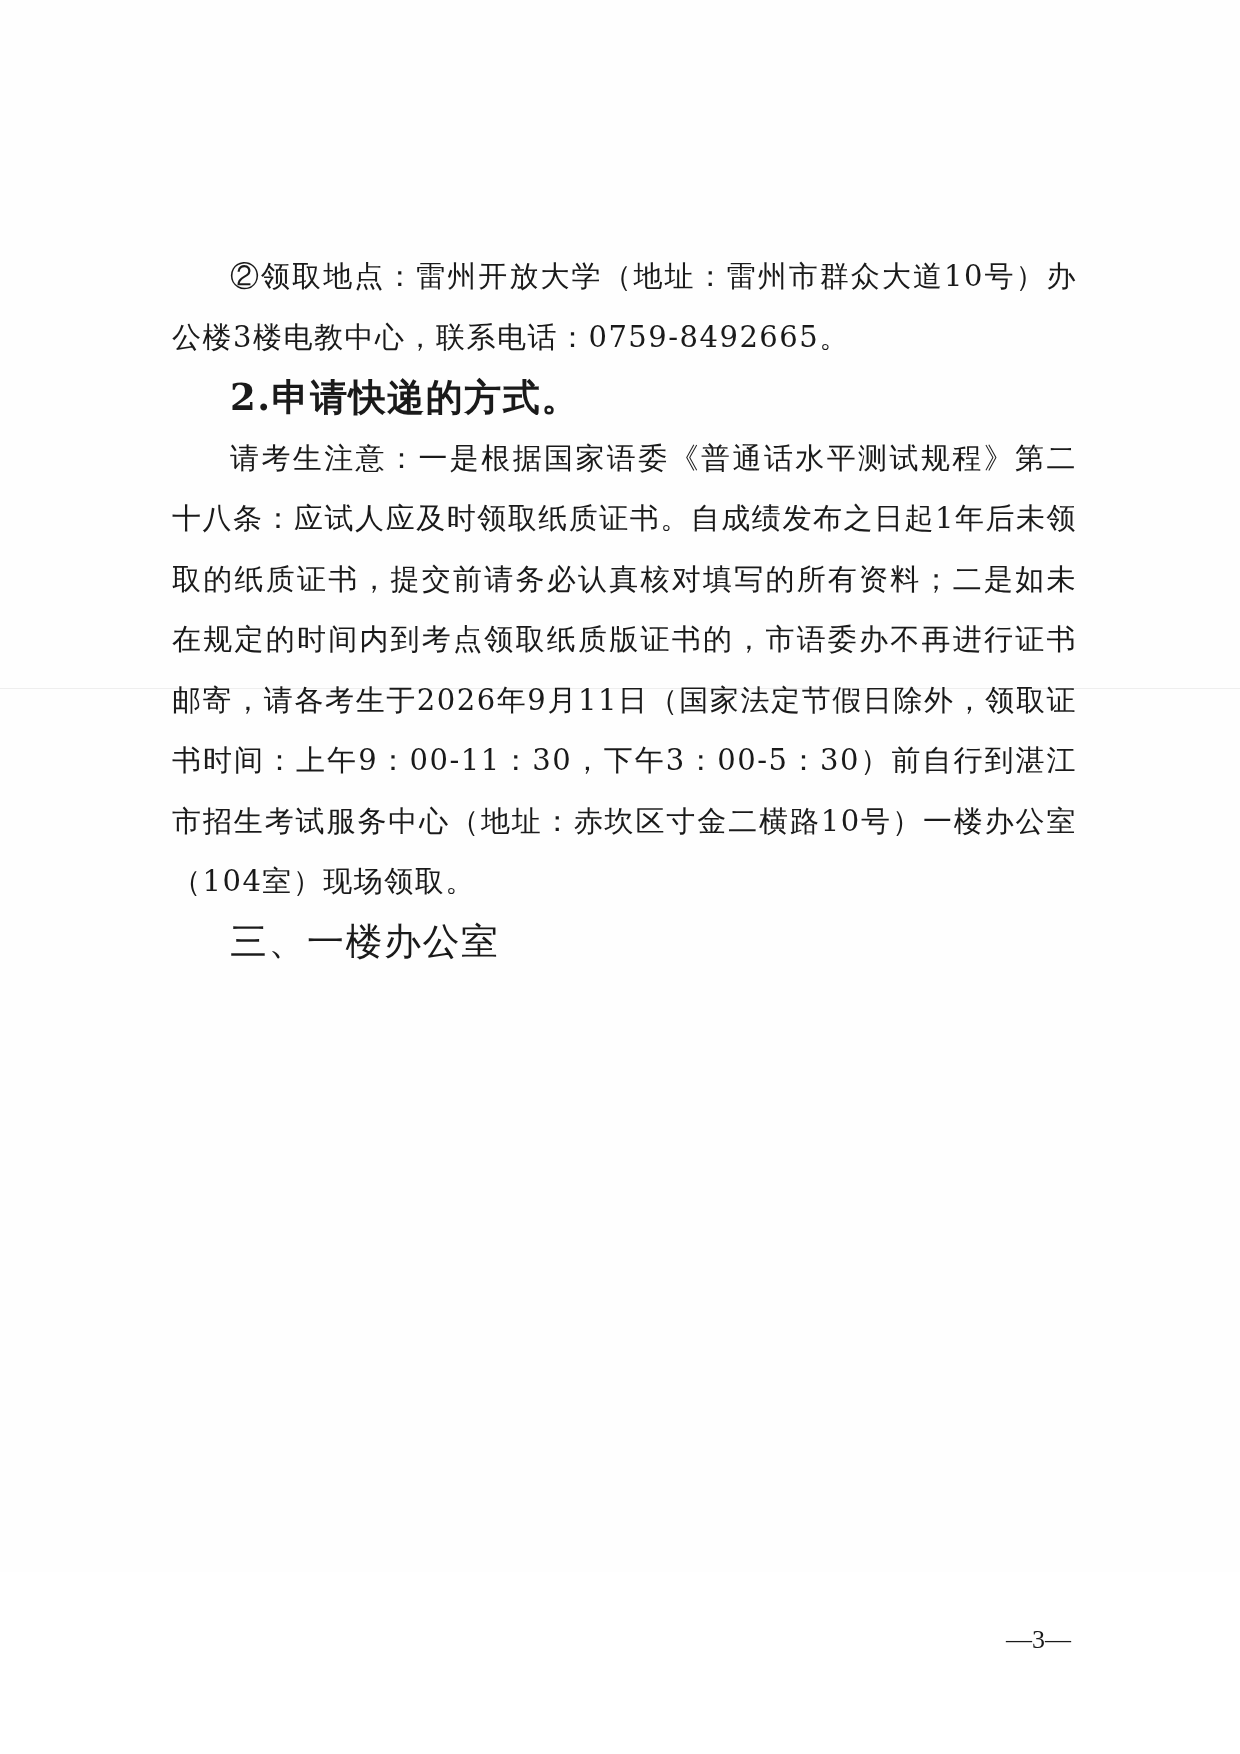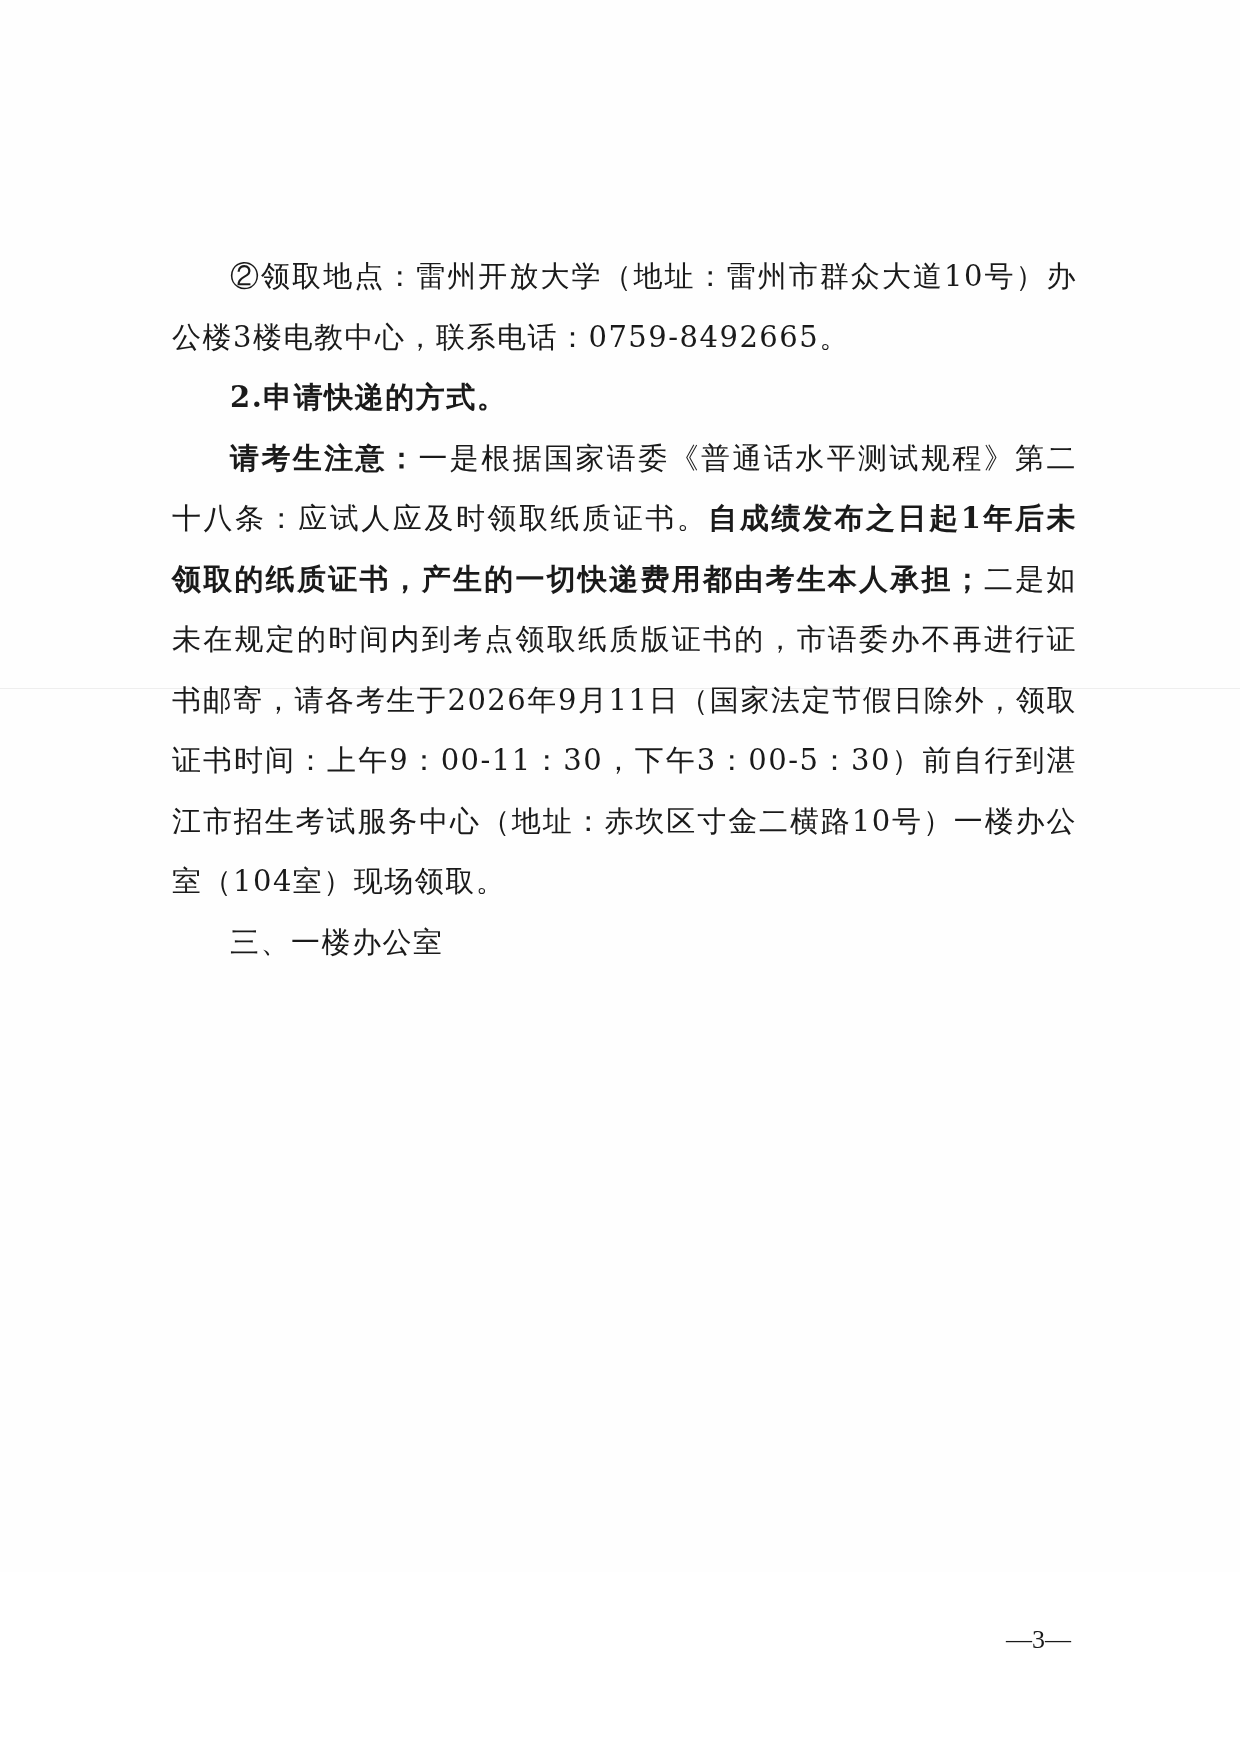--- a/index.html
+++ b/index.html
@@ -27,24 +27,24 @@
   .para {
     font-size: 29px;
     line-height: 60.5px;
     margin: 0;
     text-align: justify;
     text-align-last: left;
     letter-spacing: 1.5px;
     word-break: break-all;
   }
   .indent { text-indent: 58px; }
-  .bold { font-weight: bold; }
+  .bold { font-weight: normal; }
   .heading {
     font-family: "DejaVu Sans", "Liberation Sans", sans-serif;
-    font-size: 29px;
+    font-size: 37px;
     line-height: 60.5px;
     margin: 0;
     text-indent: 58px;
     letter-spacing: 1.5px;
   }
   .heading-sans { font-weight: normal; }
   .heading-bold { font-weight: bold; font-family: "DejaVu Serif", "Liberation Serif", serif; }
   .page-number {
     position: absolute;
     left: 1006px;
@@ -67,19 +67,19 @@
 <div class="page">
   <div class="faint-line" style="top:688px"></div>
 
   <div class="content">
     <p class="para indent">②领取地点：雷州开放大学（地址：雷州市群众大道10号）办公楼3楼电教中心，联系电话：0759-8492665。</p>
 
     <p class="heading heading-bold">2.申请快递的方式。</p>
 
 
 
-    <p class="para indent"><span class="bold">请考生注意：</span><span>一是根据国家语委《普通话水平测试规程》第二十八条：应试人应及时领取纸质证书。</span><span class="bold">自成绩发布之日起1年后未领取的纸质证书，产生的一切快递费用都由考生本人承担；</span><span>二是如未在规定的时间内到考点领取纸质版证书的，市语委办不再进行证书邮寄，请各考生于2026年9月11日（国家法定节假日除外，领取证书时间：上午9：00-11：30，下午3：00-5：30）前自行到湛江市招生考试服务中心（地址：赤坎区寸金二横路10号）一楼办公室（104室）现场领取。</span></p>
+    <p class="para indent"><span class="bold">请考生注意：</span><span>一是根据国家语委《普通话水平测试规程》第二十八条：应试人应及时领取纸质证书。</span><span class="bold">自成绩发布之日起1年后未领取的纸质证书，提交前请务必认真核对填写的所有资料；</span><span>二是如未在规定的时间内到考点领取纸质版证书的，市语委办不再进行证书邮寄，请各考生于2026年9月11日（国家法定节假日除外，领取证书时间：上午9：00-11：30，下午3：00-5：30）前自行到湛江市招生考试服务中心（地址：赤坎区寸金二横路10号）一楼办公室（104室）现场领取。</span></p>
 
     <p class="heading heading-sans">三、一楼办公室</p>
   </div>
 
   <div class="page-number">—3—</div>
 </div>
 
 </body></html>

